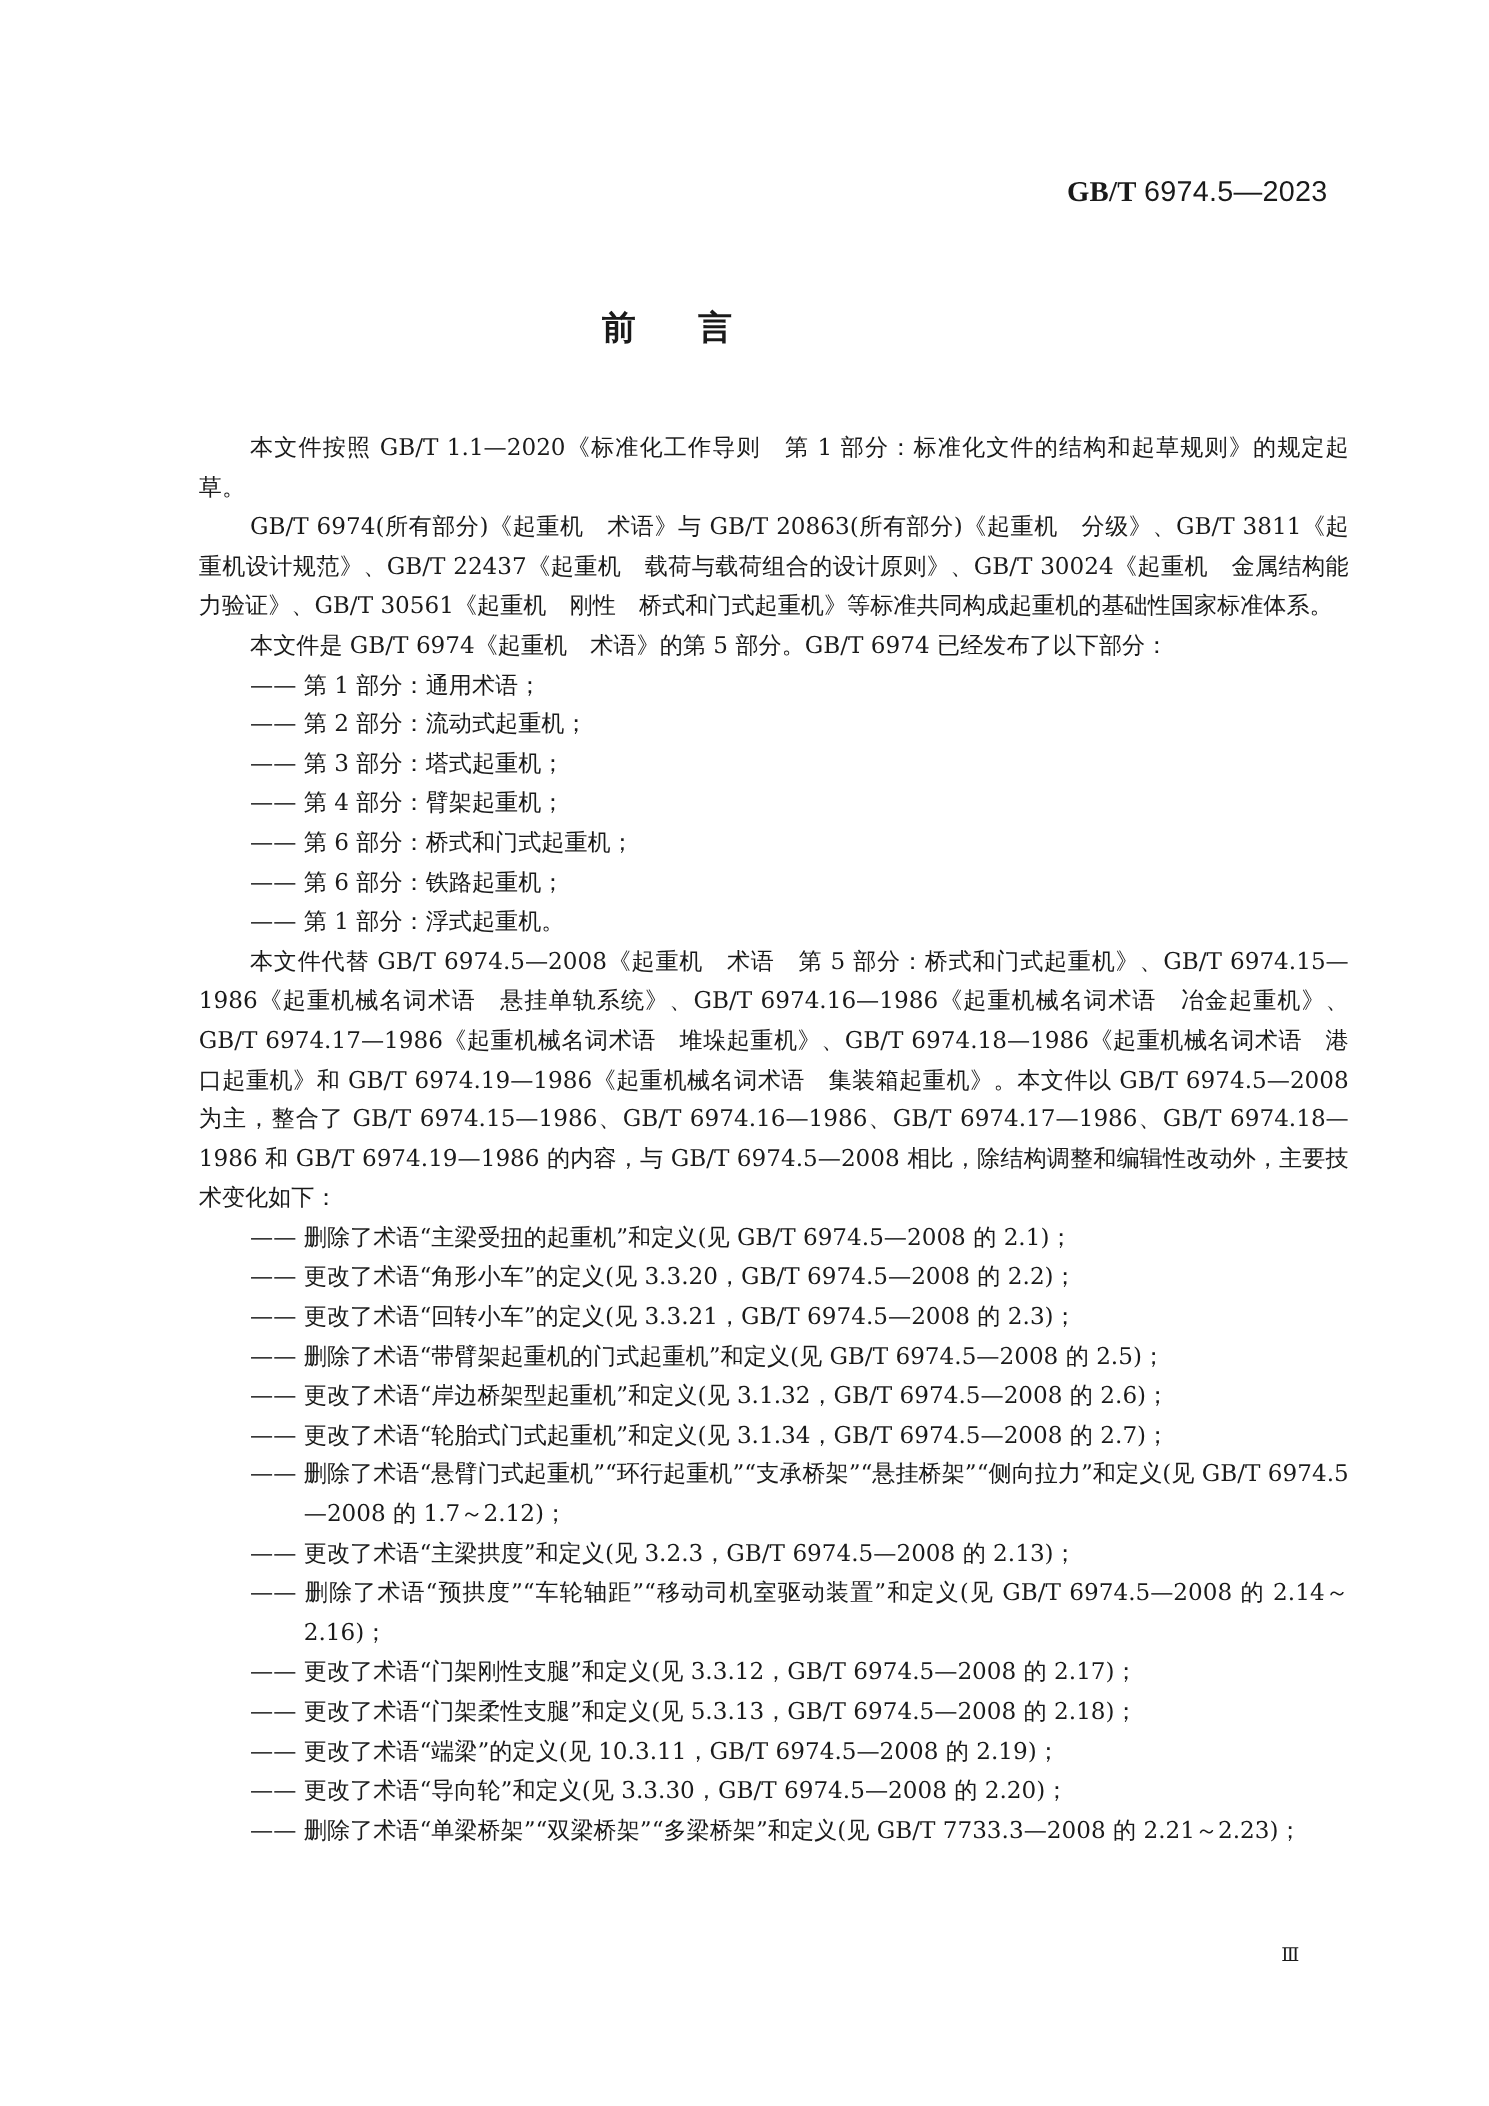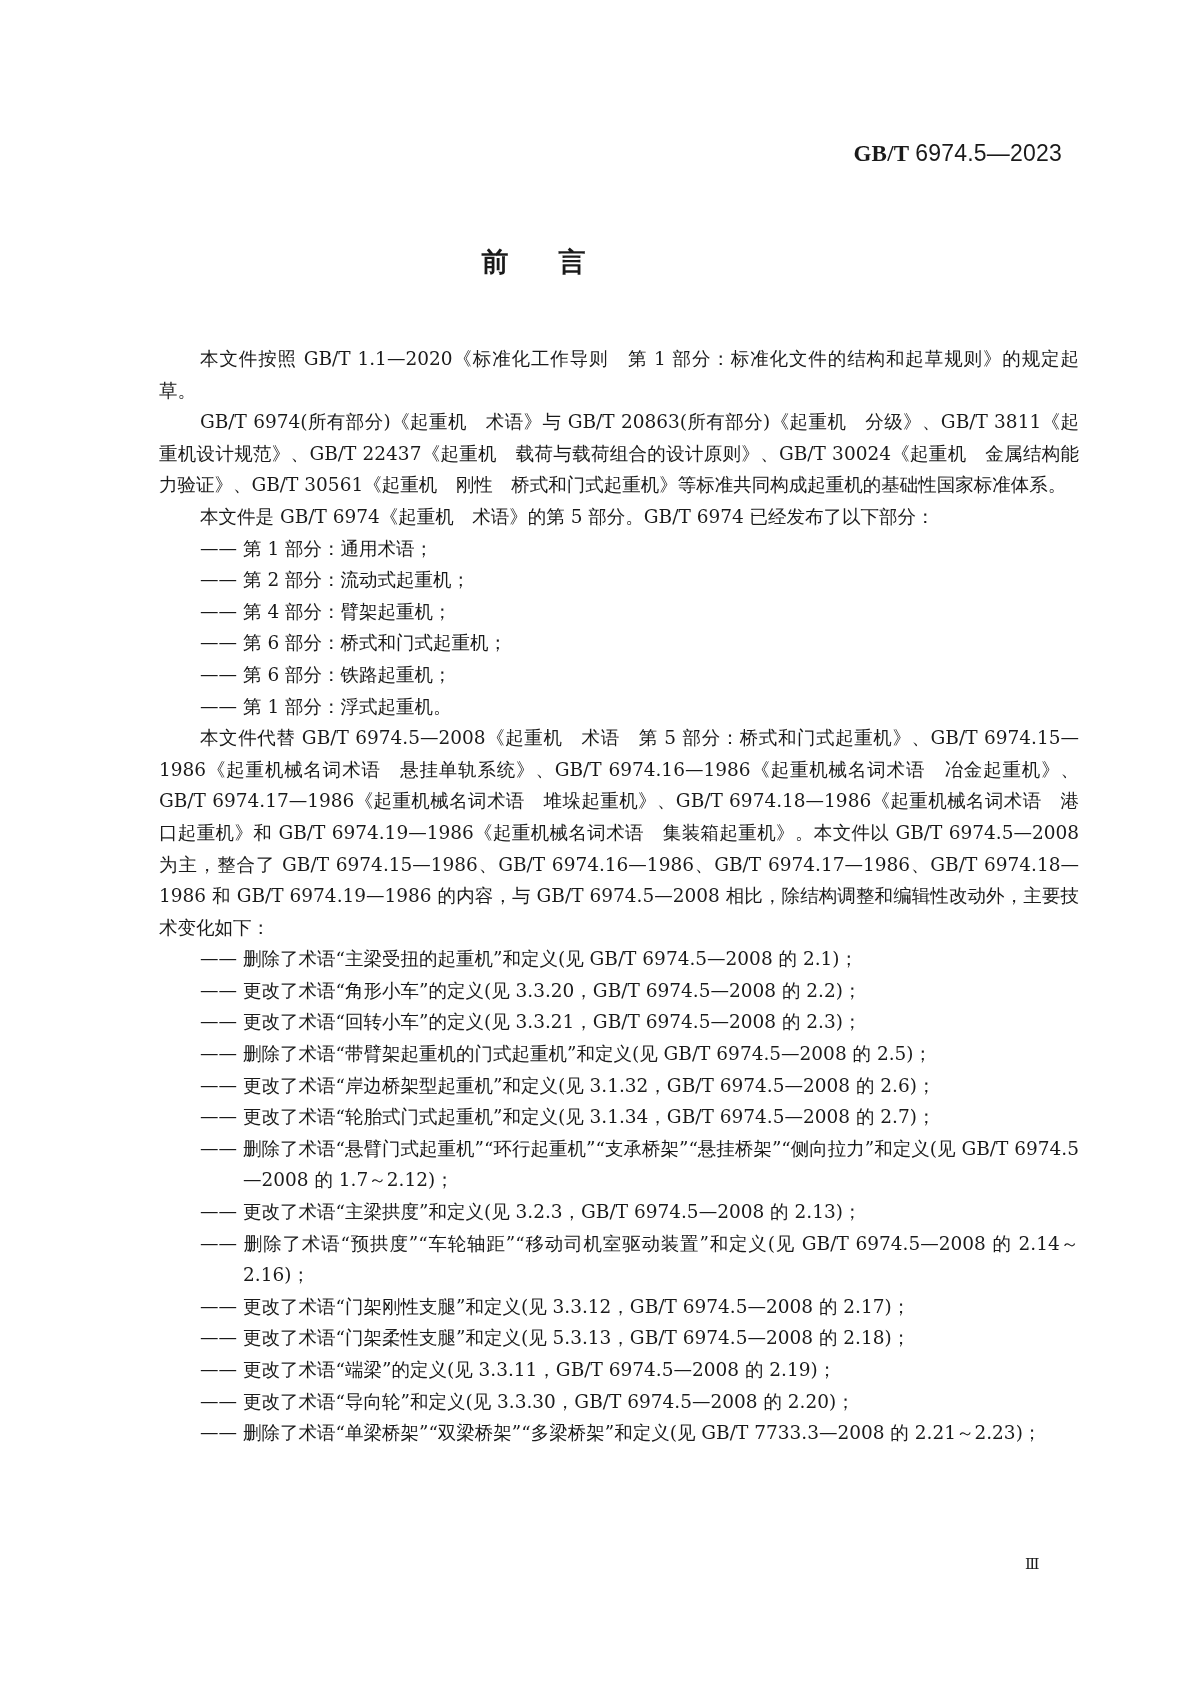--- a/index.html
+++ b/index.html
@@ -83,39 +83,40 @@
 <div class="title">前言</div>
 
 <div class="body">
   <p class="para">本文件按照 GB/T 1.1—2020《标准化工作导则　第 1 部分：标准化文件的结构和起草规则》的规定起草。</p>
   <p class="para">GB/T 6974(所有部分)《起重机　术语》与 GB/T 20863(所有部分)《起重机　分级》、GB/T 3811《起重机设计规范》、GB/T 22437《起重机　载荷与载荷组合的设计原则》、GB/T 30024《起重机　金属结构能力验证》、GB/T 30561《起重机　刚性　桥式和门式起重机》等标准共同构成起重机的基础性国家标准体系。</p>
   <p class="para">本文件是 GB/T 6974《起重机　术语》的第 5 部分。GB/T 6974 已经发布了以下部分：</p>
 
   <div>
     <p class="dash-item"><span class="dash">——</span><span>第 1 部分：通用术语；</span></p>
     <p class="dash-item"><span class="dash">——</span><span>第 2 部分：流动式起重机；</span></p>
+    <p class="dash-item"><span class="dash">——</span><span>第 3 部分：塔式起重机；</span></p>
     <p class="dash-item"><span class="dash">——</span><span>第 4 部分：臂架起重机；</span></p>
     <p class="dash-item"><span class="dash">——</span><span>第 6 部分：桥式和门式起重机；</span></p>
     <p class="dash-item"><span class="dash">——</span><span>第 6 部分：铁路起重机；</span></p>
     <p class="dash-item"><span class="dash">——</span><span>第 1 部分：浮式起重机。</span></p>
   </div>
 
   <p class="para">本文件代替 GB/T 6974.5—2008《起重机　术语　第 5 部分：桥式和门式起重机》、GB/T 6974.15—1986《起重机械名词术语　悬挂单轨系统》、GB/T 6974.16—1986《起重机械名词术语　冶金起重机》、GB/T 6974.17—1986《起重机械名词术语　堆垛起重机》、GB/T 6974.18—1986《起重机械名词术语　港口起重机》和 GB/T 6974.19—1986《起重机械名词术语　集装箱起重机》。本文件以 GB/T 6974.5—2008 为主，整合了 GB/T 6974.15—1986、GB/T 6974.16—1986、GB/T 6974.17—1986、GB/T 6974.18—1986 和 GB/T 6974.19—1986 的内容，与 GB/T 6974.5—2008 相比，除结构调整和编辑性改动外，主要技术变化如下：</p>
 
   <div>
     <p class="dash-item"><span class="dash">——</span><span>删除了术语“主梁受扭的起重机”和定义(见 GB/T 6974.5—2008 的 2.1)；</span></p>
     <p class="dash-item"><span class="dash">——</span><span>更改了术语“角形小车”的定义(见 3.3.20，GB/T 6974.5—2008 的 2.2)；</span></p>
     <p class="dash-item"><span class="dash">——</span><span>更改了术语“回转小车”的定义(见 3.3.21，GB/T 6974.5—2008 的 2.3)；</span></p>
     <p class="dash-item"><span class="dash">——</span><span>删除了术语“带臂架起重机的门式起重机”和定义(见 GB/T 6974.5—2008 的 2.5)；</span></p>
     <p class="dash-item"><span class="dash">——</span><span>更改了术语“岸边桥架型起重机”和定义(见 3.1.32，GB/T 6974.5—2008 的 2.6)；</span></p>
     <p class="dash-item"><span class="dash">——</span><span>更改了术语“轮胎式门式起重机”和定义(见 3.1.34，GB/T 6974.5—2008 的 2.7)；</span></p>
     <p class="dash-item"><span class="dash">——</span><span>删除了术语“悬臂门式起重机”“环行起重机”“支承桥架”“悬挂桥架”“侧向拉力”和定义(见 GB/T 6974.5—2008 的 1.7～2.12)；</span></p>
     <p class="dash-item"><span class="dash">——</span><span>更改了术语“主梁拱度”和定义(见 3.2.3，GB/T 6974.5—2008 的 2.13)；</span></p>
     <p class="dash-item"><span class="dash">——</span><span>删除了术语“预拱度”“车轮轴距”“移动司机室驱动装置”和定义(见 GB/T 6974.5—2008 的 2.14～2.16)；</span></p>
     <p class="dash-item"><span class="dash">——</span><span>更改了术语“门架刚性支腿”和定义(见 3.3.12，GB/T 6974.5—2008 的 2.17)；</span></p>
     <p class="dash-item"><span class="dash">——</span><span>更改了术语“门架柔性支腿”和定义(见 5.3.13，GB/T 6974.5—2008 的 2.18)；</span></p>
-    <p class="dash-item"><span class="dash">——</span><span>更改了术语“端梁”的定义(见 3.3.11，GB/T 6974.5—2008 的 2.19)；</span></p>
+    <p class="dash-item"><span class="dash">——</span><span>更改了术语“端梁”的定义(见 10.3.11，GB/T 6974.5—2008 的 2.19)；</span></p>
     <p class="dash-item"><span class="dash">——</span><span>更改了术语“导向轮”和定义(见 3.3.30，GB/T 6974.5—2008 的 2.20)；</span></p>
     <p class="dash-item"><span class="dash">——</span><span>删除了术语“单梁桥架”“双梁桥架”“多梁桥架”和定义(见 GB/T 7733.3—2008 的 2.21～2.23)；</span></p>
   </div>
 </div>
 
 <div class="page-number">Ⅲ</div>
 
 </body></html>

